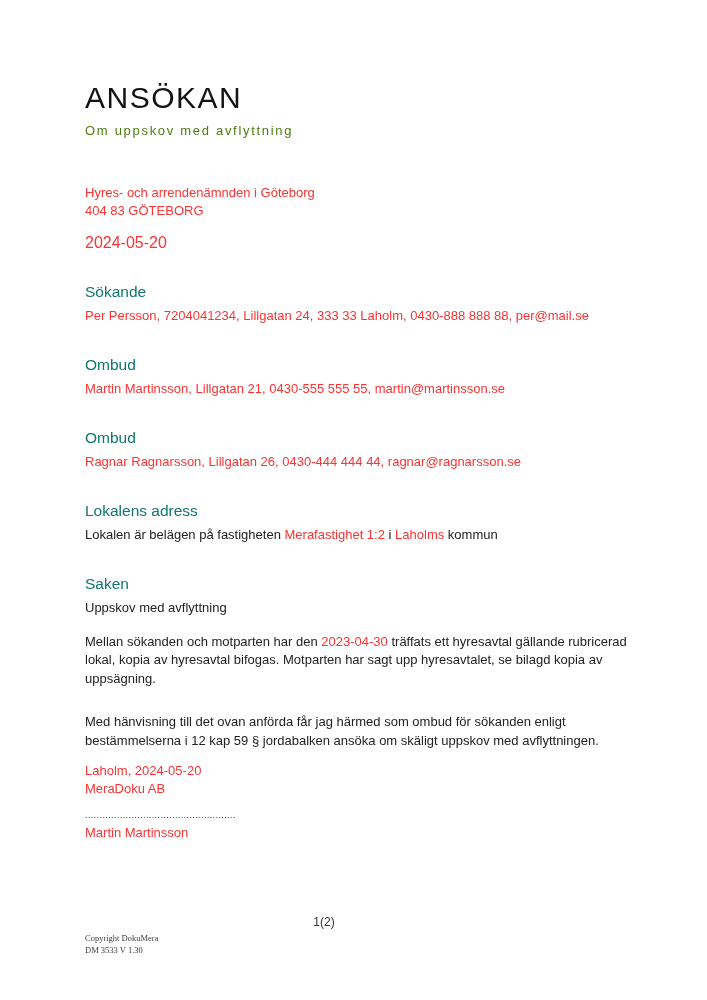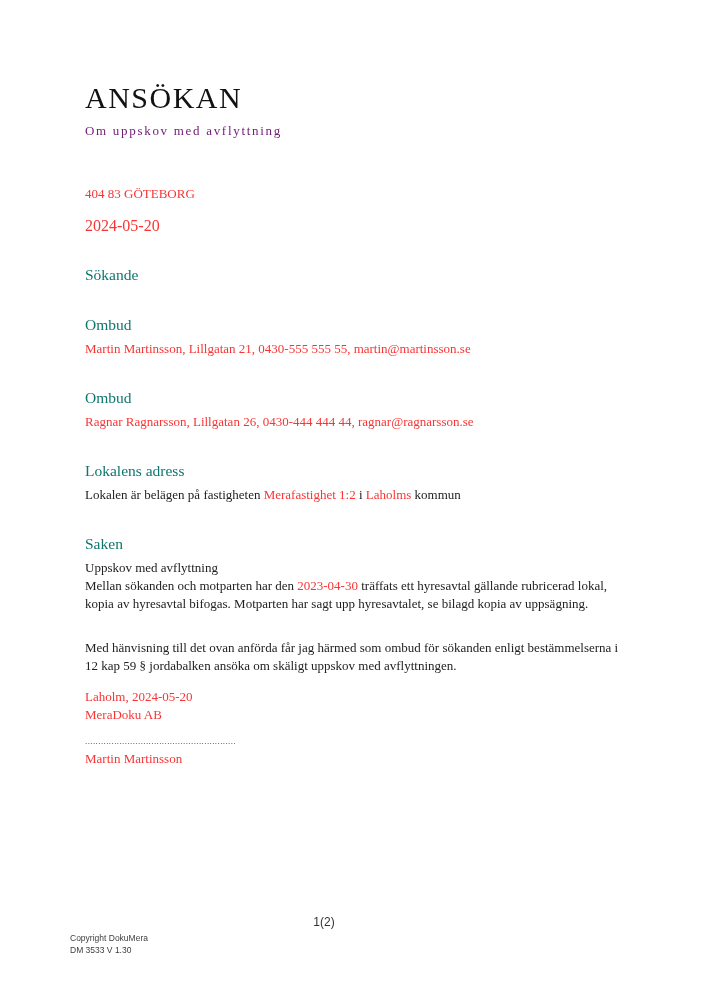--- a/index.html
+++ b/index.html
@@ -9,77 +9,79 @@
   }
   *{ box-sizing:border-box; margin:0; padding:0; }
   html,body{ background:#ffffff; }
   body{
     width:707px; height:1000px;
     position:relative;
     font-family:"Liberation Sans", sans-serif;
     color:var(--ink);
     overflow:hidden;
   }
-  .content{ padding:82px 78px 0 85px;font-family:Liberation Serif, serif; }
+  .content{ padding:82px 78px 0 85px; }
 
   .doc-title{
     font-size:30px; font-weight:400; letter-spacing:1.5px;
     color:#121212; line-height:1.05;
   }
   .doc-subtitle{
-    margin-top:9px; font-size:13px; letter-spacing:1.7px; color:#701a75;
+    margin-top:9px; font-size:13px; letter-spacing:1.7px; color:#4d7c0f;
   }
 
   .red{ color:var(--accent-red); }
 
   .recipient{ margin-top:46px; font-size:13px; line-height:18px; }
   .doc-date{ margin-top:14px; font-size:16px; line-height:18px; }
 
   .section{ margin-top:30px; }
   .section-heading{
     font-size:15.5px; font-weight:400; color:#0f766e; line-height:20px;
   }
   .section-value{ margin-top:5px; font-size:13px; line-height:18px; max-width:548px; }
 
-  .paragraph{ font-size:13px; line-height:18.5px; max-width:552px; }
+  .paragraph{ margin-top:16px; font-size:13px; line-height:18.5px; max-width:552px; }
   .paragraph.second{ margin-top:25px; }
 
   .signature-block{ margin-top:12px; font-size:13px; line-height:18px; }
   .dotted-line{
     margin-top:13px;
     width:150px; overflow:hidden; white-space:nowrap;
     font-size:9px; letter-spacing:0.4px; color:#2c2c2c; line-height:8px;
   }
   .signer{ margin-top:5px; font-size:13px; line-height:18px; }
 
   .page-number{
     position:absolute; top:915px; left:0; width:648px;
     text-align:center; font-size:12px; color:#333333;
   }
   .footer-meta{
-    position:absolute; top:933px; left:70px;
-    font-size:8.5px; color:#3d3d3d; line-height:11.5px;
+    position:absolute; top:933px; left:85px;
+    font-size:8.5px; color:#3d3d3d; line-height:11.5px;font-family:Liberation Serif, serif;
   }
 </style>
 </head>
 <body>
 
 <div class="content">
 
   <h1 class="doc-title">ANSÖKAN</h1>
   <div class="doc-subtitle">Om uppskov med avflyttning</div>
 
   <div class="recipient red">
+    <div>Hyres- och arrendenämnden i Göteborg</div>
     <div>404 83 GÖTEBORG</div>
   </div>
 
   <div class="doc-date red">2024-05-20</div>
 
   <div class="section">
     <div class="section-heading">Sökande</div>
+    <div class="section-value red">Per Persson, 7204041234, Lillgatan 24, 333 33 Laholm, 0430-888 888 88, per@mail.se</div>
   </div>
 
   <div class="section">
     <div class="section-heading">Ombud</div>
     <div class="section-value red">Martin Martinsson, Lillgatan 21, 0430-555 555 55, martin@martinsson.se</div>
   </div>
 
 
   <div class="section">
     <div class="section-heading">Ombud</div>

